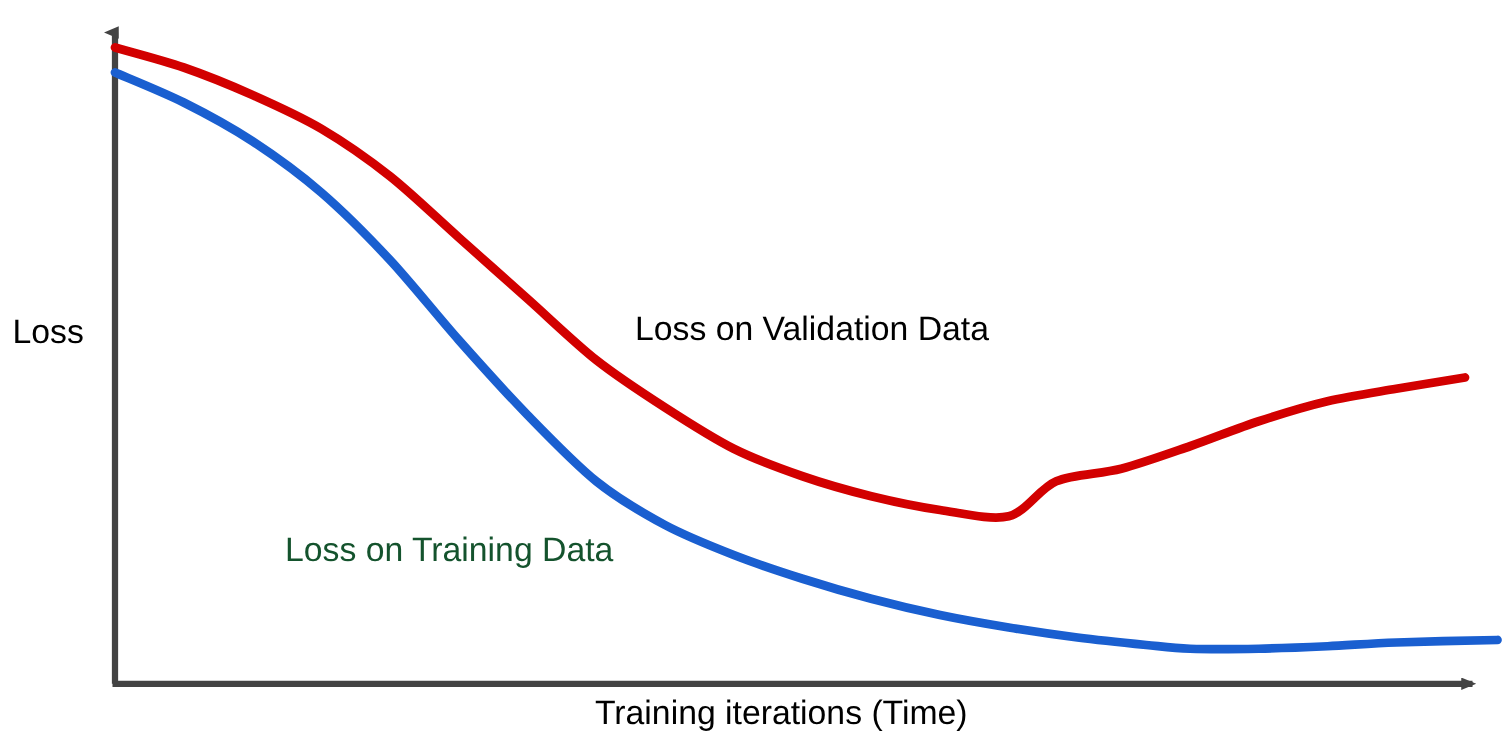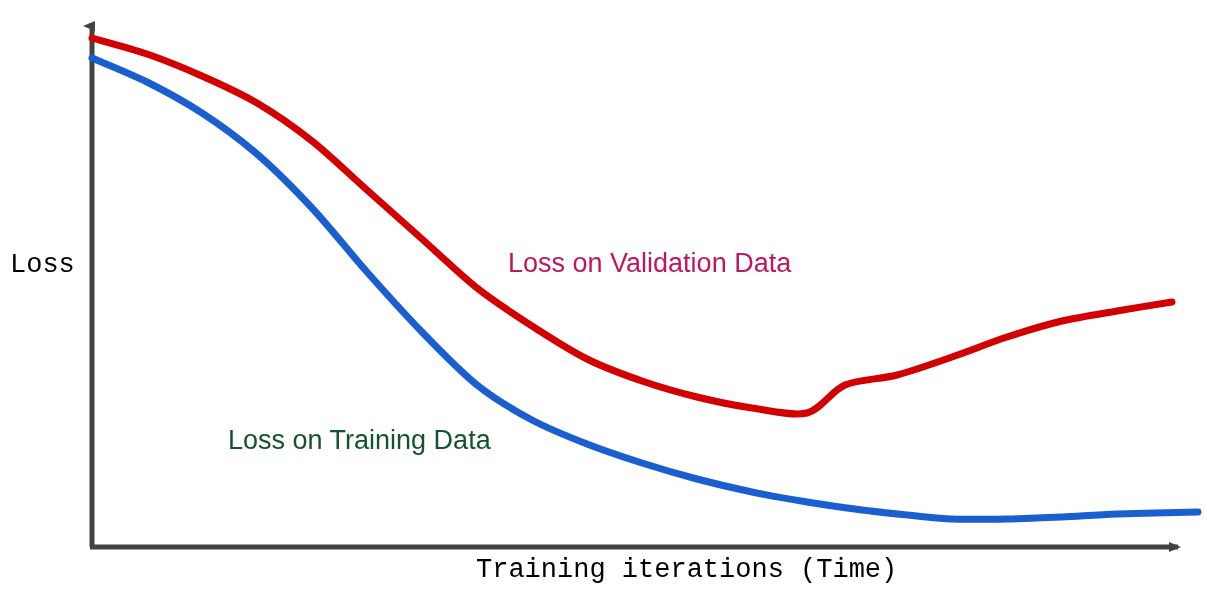--- a/index.html
+++ b/index.html
@@ -23,21 +23,21 @@
     top: 0;
     width: 1206px;
     height: 591px;
     display: block;
   }
   .axis-label {
     position: absolute;
     white-space: nowrap;
     color: #000000;
     font-size: 27px;
-    font-family: Liberation Mono, monospace;
+    font-family: Liberation Sans, sans-serif;
     line-height: 1;
   }
   #y-axis-label {
     left: 10px;
     top: 252px;
   }
   #x-axis-label {
     left: 476px;
     top: 557px;
   }
@@ -81,17 +81,17 @@
 
     <path id="series-validation-path" fill="none" stroke="#d20000" stroke-width="7" stroke-linecap="round" stroke-linejoin="round" d="M 92 38 C 100.25 40.40, 130.50 48.30, 147 54 C 163.50 59.70, 185.50 68.65, 202 76 C 218.50 83.35, 240.50 93.25, 257 103 C 273.50 112.75, 295.50 127.95, 312 141 C 328.50 154.05, 350.50 175.30, 367 190 C 383.50 204.70, 405.50 224.30, 422 239 C 438.50 253.70, 460.50 274.95, 477 288 C 493.50 301.05, 515.50 315.35, 532 326 C 548.50 336.65, 570.50 350.75, 587 359 C 603.50 367.25, 625.50 375.30, 642 381 C 658.50 386.70, 680.50 392.95, 697 397 C 713.50 401.05, 735.50 405.60, 752 408 C 768.50 410.40, 793.05 416.45, 807 413 C 820.95 409.55, 831.50 390.70, 845 385 C 858.50 379.30, 880.95 379.20, 897 375 C 913.05 370.80, 935.50 362.70, 952 357 C 968.50 351.30, 990.50 342.40, 1007 337 C 1023.50 331.60, 1045.50 324.90, 1062 321 C 1078.50 317.10, 1100.50 313.85, 1117 311 C 1133.50 308.15, 1163.75 303.35, 1172 302"></path>
 
     <path id="series-training-path" fill="none" stroke="#1a5fd0" stroke-width="7" stroke-linecap="round" stroke-linejoin="round" d="M 92 58 C 100.25 61.60, 130.50 73.75, 147 82 C 163.50 90.25, 185.50 102.20, 202 113 C 218.50 123.80, 240.50 139.75, 257 154 C 273.50 168.25, 295.50 190.30, 312 208 C 328.50 225.70, 350.50 253.40, 367 272 C 383.50 290.60, 405.50 315.05, 422 332 C 438.50 348.95, 460.50 371.80, 477 385 C 493.50 398.20, 515.50 411.15, 532 420 C 548.50 428.85, 570.50 437.55, 587 444 C 603.50 450.45, 625.50 457.75, 642 463 C 658.50 468.25, 680.50 474.65, 697 479 C 713.50 483.35, 735.50 488.55, 752 492 C 768.50 495.45, 790.50 499.30, 807 502 C 823.50 504.70, 845.50 507.90, 862 510 C 878.50 512.10, 903.50 514.65, 917 516 C 930.50 517.35, 938.50 518.55, 952 519 C 965.50 519.45, 990.50 519.30, 1007 519 C 1023.50 518.70, 1045.50 517.75, 1062 517 C 1078.50 516.25, 1096.60 514.75, 1117 514 C 1137.40 513.25, 1185.85 512.30, 1198 512"></path>
   </svg>
 
   <div class="axis-label" id="y-axis-label">Loss</div>
 
   <div class="axis-label" id="x-axis-label">Training iterations (Time)</div>
 
-  <div class="series-label" id="validation-series-label" style="color: #be185d;">Loss on Validation Data</div>
+  <div class="series-label" id="validation-series-label" style="color: #000000;">Loss on Validation Data</div>
 
   <div class="series-label" id="training-series-label" style="color: #14532d;">Loss on Training Data</div>
 
 </div>
 
 </body></html>

